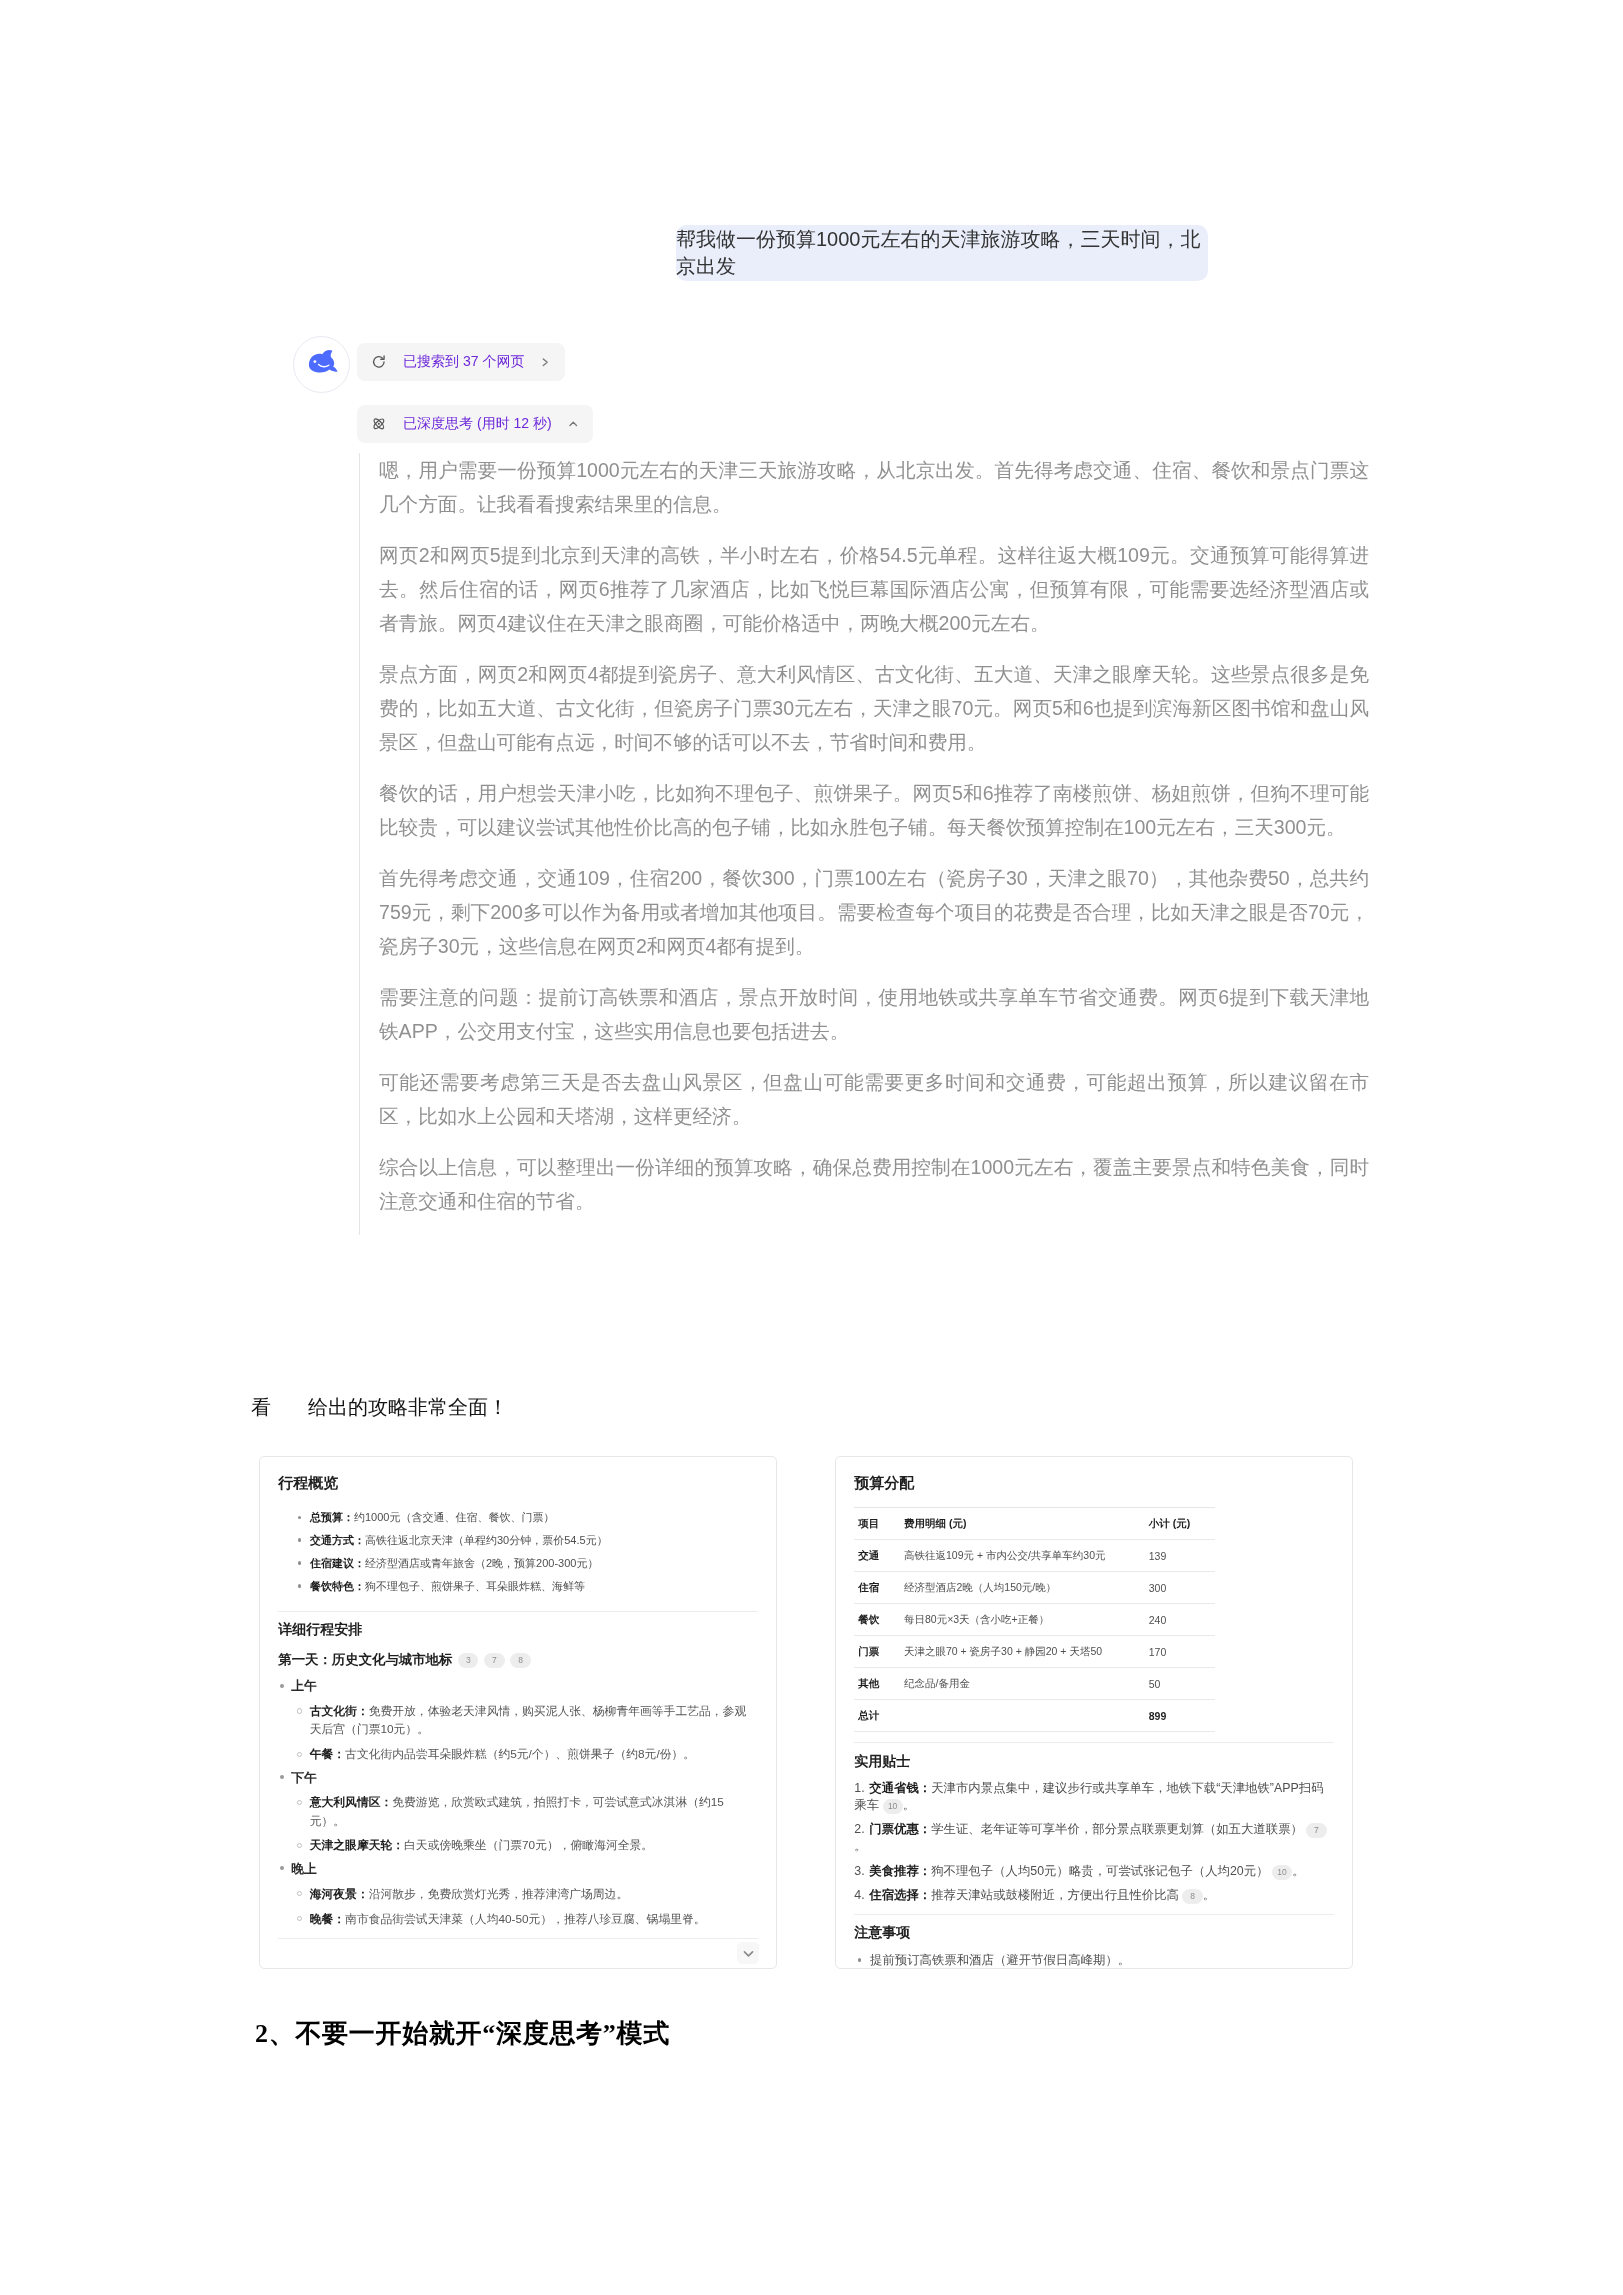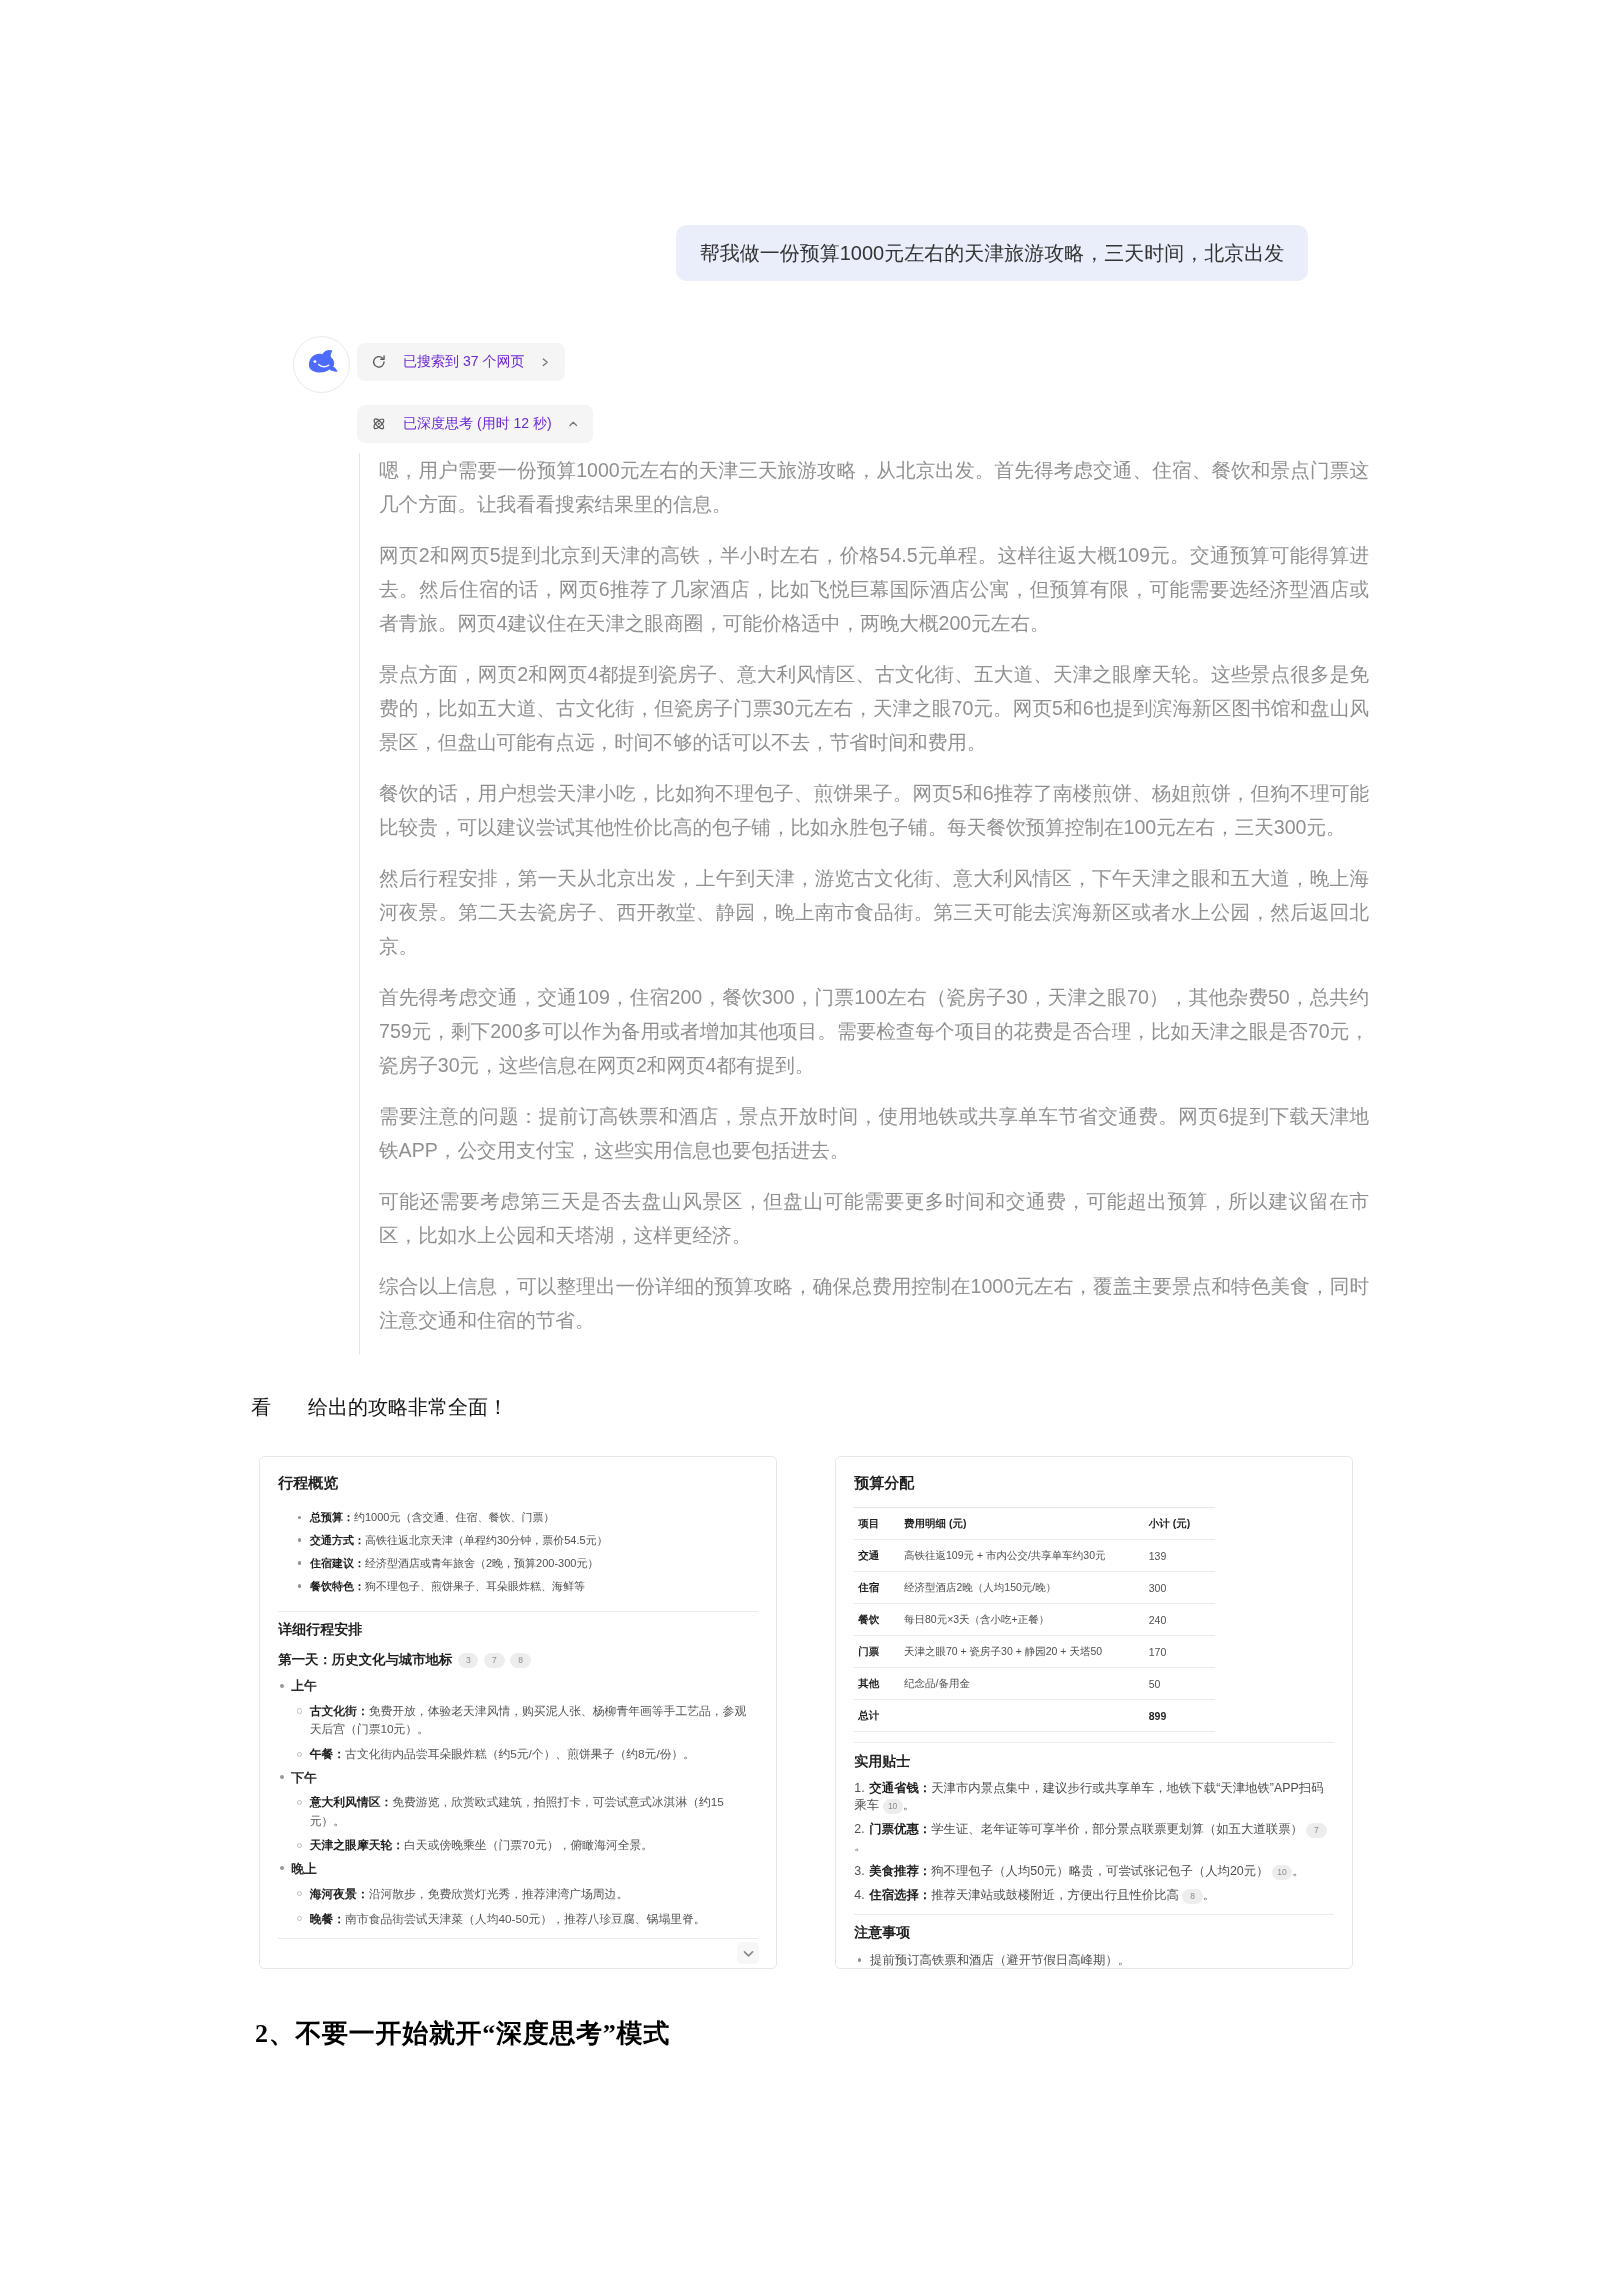--- a/index.html
+++ b/index.html
@@ -1,20 +1,20 @@
 <!DOCTYPE html>
 <html style="font-size:10.5px"><head>
 <meta charset="utf-8">
 <style>
   html,body{margin:0;padding:0;background:#fff;}
   .page{position:relative;width:1623px;height:2295px;background:#fff;overflow:hidden;
         font-family:"Liberation Sans",sans-serif;}
 
   
-  .bubble{position:absolute;left:676px;top:225px;width:632px;height:56px;
+  .bubble{position:absolute;left:676px;top:225px;width:532px;height:56px;
           background:#e9eefa;border-radius:10.5px;display:flex;align-items:center;
           justify-content:center;font-size:20px;color:#333;}
 
   
   .avatar{position:absolute;left:293px;top:336px;width:55px;height:55px;border-radius:50%;
           background:#fff;border:0.7px solid #e9e9f2;display:flex;align-items:center;justify-content:center;}
 
   
   .chip{position:absolute;left:357px;height:38px;background:#f5f5f6;border:none;border-radius:7.9px;
         display:flex;align-items:center;gap:16px;padding:0 14.4px;font-size:14px;color:#6d28d9;
@@ -121,21 +121,20 @@
     <svg width="10.5" height="10.5" viewBox="0 0 16 16" fill="none" stroke="#777" stroke-width="2" stroke-linecap="round" stroke-linejoin="round">
       <polyline points="3 10 8 5 13 10"></polyline>
     </svg>
   </button>
 
   <div class="thinking">
     <p>嗯，用户需要一份预算1000元左右的天津三天旅游攻略，从北京出发。首先得考虑交通、住宿、餐饮和景点门票这几个方面。让我看看搜索结果里的信息。</p>
     <p>网页2和网页5提到北京到天津的高铁，半小时左右，价格54.5元单程。这样往返大概109元。交通预算可能得算进去。然后住宿的话，网页6推荐了几家酒店，比如飞悦巨幕国际酒店公寓，但预算有限，可能需要选经济型酒店或者青旅。网页4建议住在天津之眼商圈，可能价格适中，两晚大概200元左右。</p>
     <p>景点方面，网页2和网页4都提到瓷房子、意大利风情区、古文化街、五大道、天津之眼摩天轮。这些景点很多是免费的，比如五大道、古文化街，但瓷房子门票30元左右，天津之眼70元。网页5和6也提到滨海新区图书馆和盘山风景区，但盘山可能有点远，时间不够的话可以不去，节省时间和费用。</p>
     <p>餐饮的话，用户想尝天津小吃，比如狗不理包子、煎饼果子。网页5和6推荐了南楼煎饼、杨姐煎饼，但狗不理可能比较贵，可以建议尝试其他性价比高的包子铺，比如永胜包子铺。每天餐饮预算控制在100元左右，三天300元。</p>
-    <p>然后行程安排，第一天从北京出发，上午到天津，游览古文化街、意大利风情区，下午天津之眼和五大道，晚上海河夜景。第二天去瓷房子、西开教堂、静园，晚上南市食品街。第三天可能去滨海新区或者水上公园，然后返回北京。</p>
     <p>首先得考虑交通，交通109，住宿200，餐饮300，门票100左右（瓷房子30，天津之眼70），其他杂费50，总共约759元，剩下200多可以作为备用或者增加其他项目。需要检查每个项目的花费是否合理，比如天津之眼是否70元，瓷房子30元，这些信息在网页2和网页4都有提到。</p>
     <p>需要注意的问题：提前订高铁票和酒店，景点开放时间，使用地铁或共享单车节省交通费。网页6提到下载天津地铁APP，公交用支付宝，这些实用信息也要包括进去。</p>
     <p>可能还需要考虑第三天是否去盘山风景区，但盘山可能需要更多时间和交通费，可能超出预算，所以建议留在市区，比如水上公园和天塔湖，这样更经济。</p>
     <p>综合以上信息，可以整理出一份详细的预算攻略，确保总费用控制在1000元左右，覆盖主要景点和特色美食，同时注意交通和住宿的节省。</p>
   </div>
 
   <div class="caption">
     <span class="pfx">看</span><span>给出的攻略非常全面！</span>
   </div>
 

